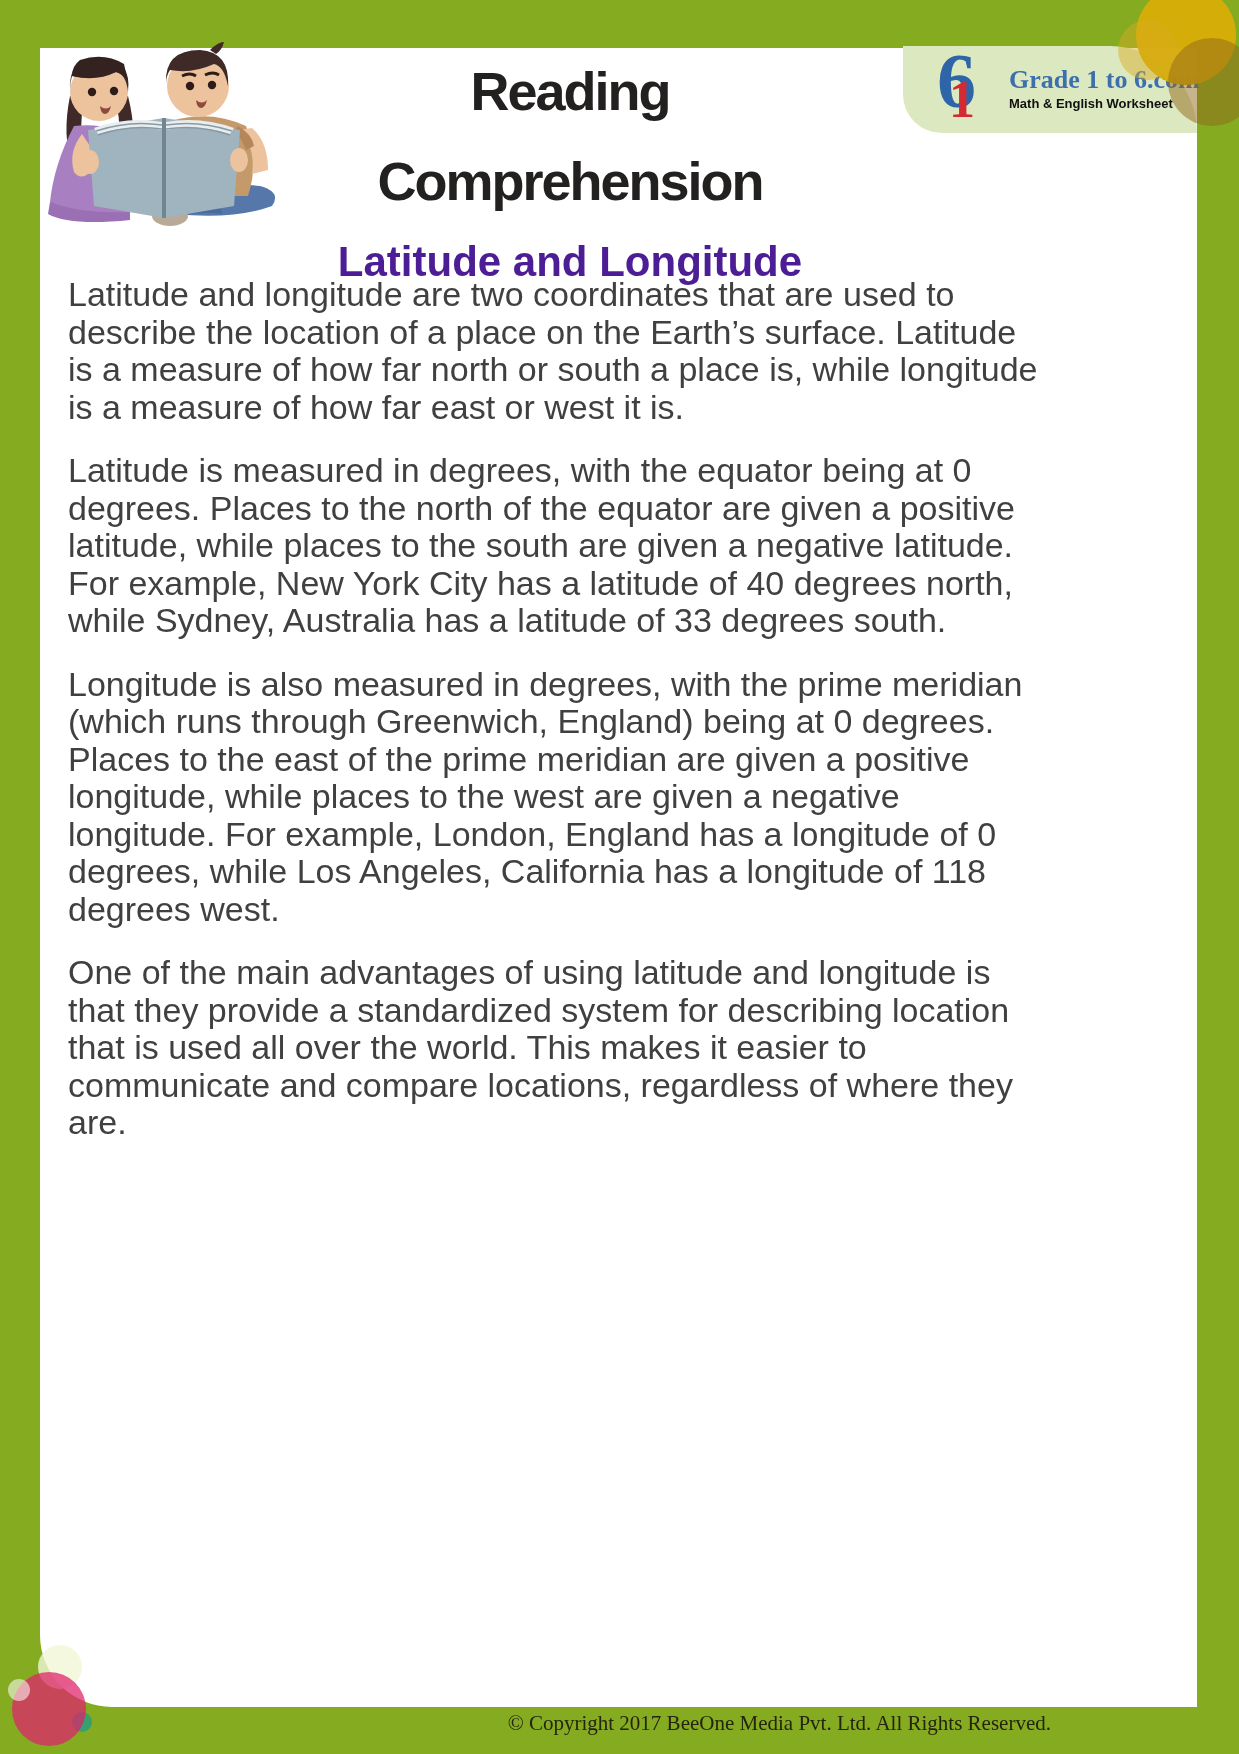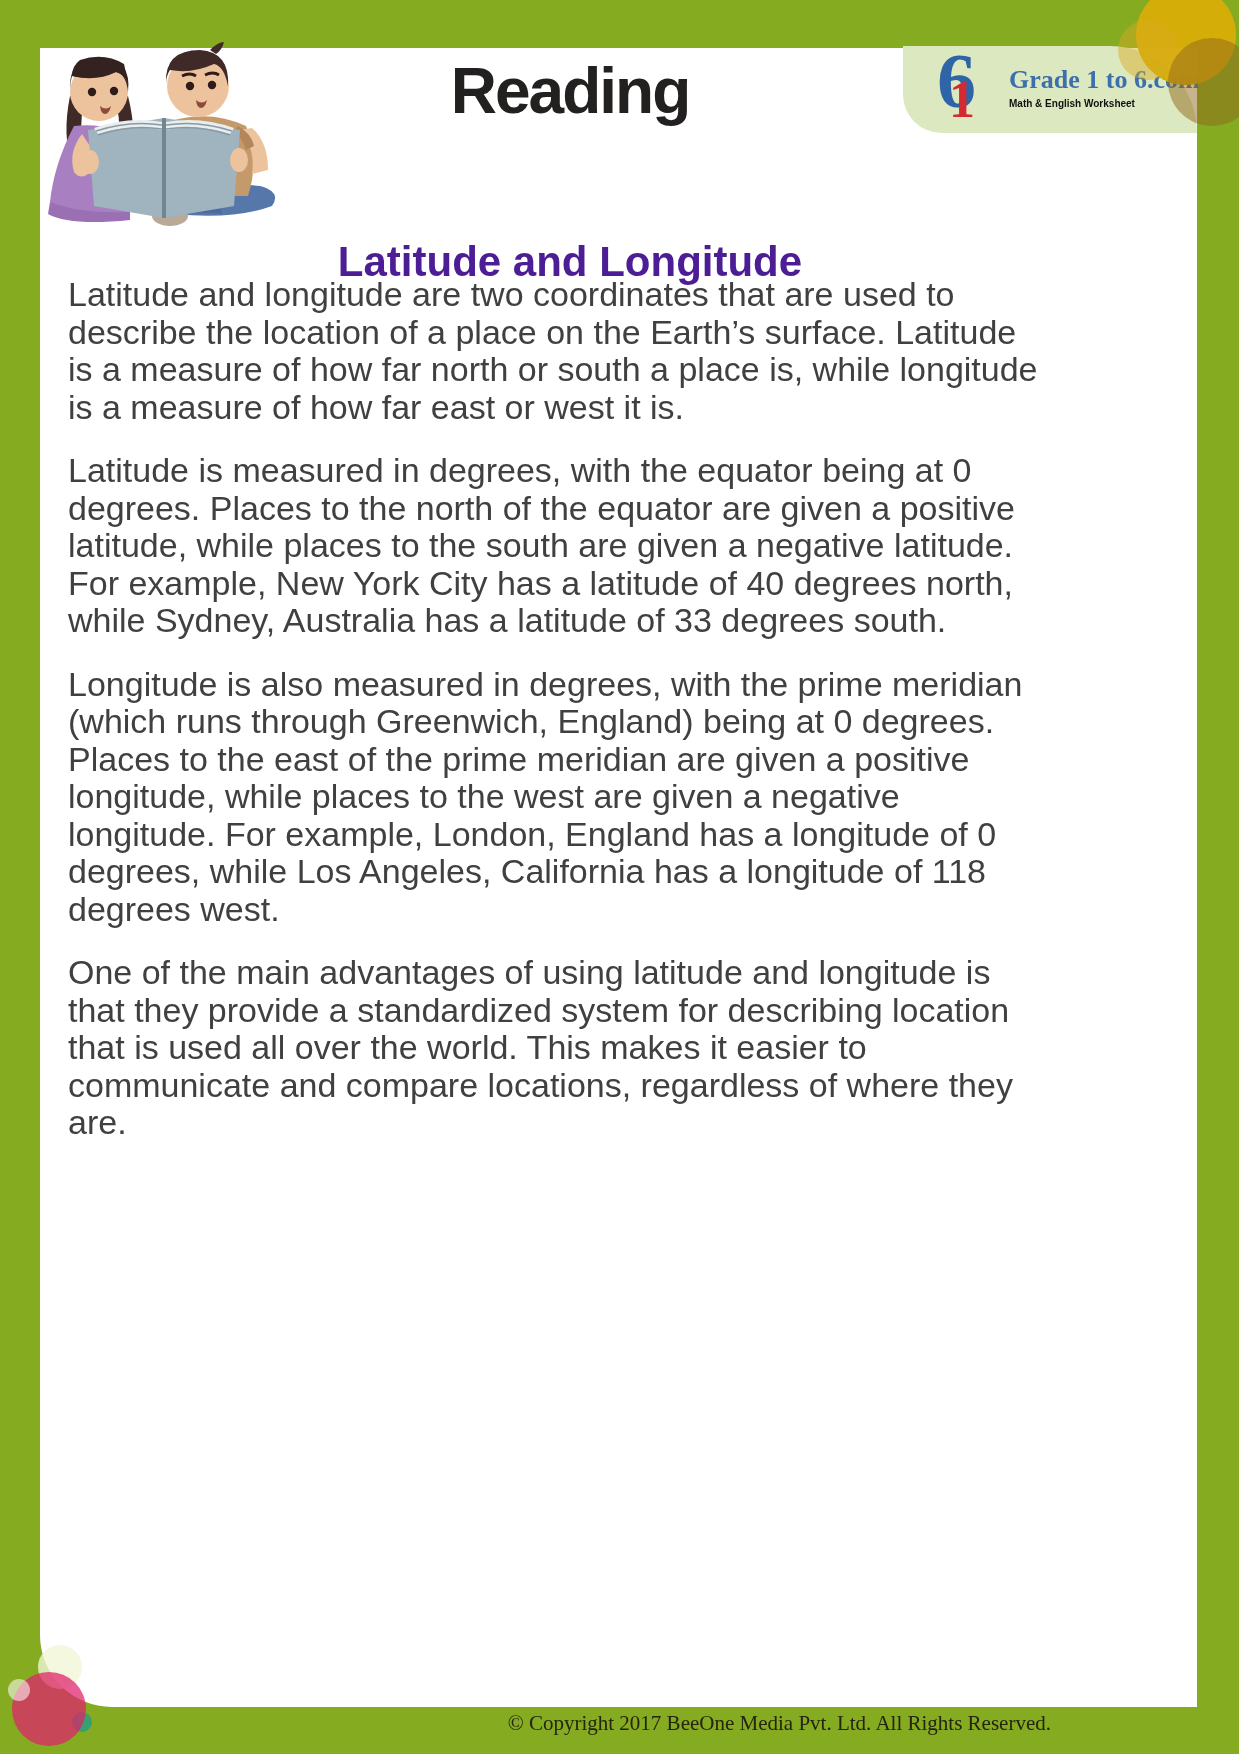--- a/index.html
+++ b/index.html
@@ -26,39 +26,39 @@
   .logo-one{
     position:absolute;left:12px;top:24px;font-family:"Liberation Serif",serif;
     font-weight:bold;font-size:52px;line-height:52px;color:#d42a32;
   }
   .logo-text{margin-left:4px;}
   .logo-site{
     font-family:"Liberation Serif",serif;font-weight:bold;font-size:26px;
     color:#3c6fad;line-height:28px;white-space:nowrap;
   }
   .logo-tagline{
-    font-family:"Liberation Sans",sans-serif;font-weight:bold;font-size:10px;
+    font-family:"Liberation Sans",sans-serif;font-weight:bold;font-size:13px;
     color:#111;line-height:19px;white-space:nowrap;
   }
 
   
   .circle{position:absolute;border-radius:50%;}
   .c-gold      {left:1136px;top:-15px;width:100px;height:100px;background:rgba(216,172,8,0.97);z-index:5;}
   .c-gold-faint{left:1118px;top:20px;width:60px;height:60px;background:rgba(214,170,30,0.45);z-index:5;}
   .c-olive     {left:1168px;top:38px;width:88px;height:88px;background:rgba(143,104,25,0.50);z-index:6;}
   .c-cream     {left:38px;top:1645px;width:44px;height:44px;background:rgba(240,246,214,0.80);z-index:6;}
   .c-pink      {left:12px;top:1672px;width:74px;height:74px;background:rgba(224,31,108,0.72);z-index:7;}
   .c-white-sm  {left:8px;top:1679px;width:22px;height:22px;background:rgba(255,255,255,0.55);z-index:8;}
   .c-teal      {left:72px;top:1712px;width:20px;height:20px;background:rgba(45,160,120,0.9);z-index:6;}
 
   
   .illustration{position:absolute;left:24px;top:34px;width:288px;height:206px;z-index:5;}
   .title-block{
     position:absolute;left:150px;top:46px;width:840px;text-align:center;z-index:3;
-    color:#232020;font-weight:bold;font-size:64px;line-height:90px;letter-spacing:-2px;
+    color:#232020;font-weight:bold;font-size:54px;line-height:90px;letter-spacing:-2px;
   }
   .subtitle{
     position:absolute;left:150px;top:238px;width:840px;text-align:center;z-index:3;
     color:#4c1d95;font-weight:bold;font-size:42px;line-height:48px;letter-spacing:0px;
   }
 
   
   .passage{
     position:absolute;left:68px;top:276px;width:978px;z-index:2;
     color:#404040;font-size:34px;line-height:37.5px;
@@ -142,20 +142,21 @@
       <path d="M206 101 Q174 90 142 95" stroke="#8a9aa4" stroke-width="1.5" fill="none"></path>
       <path d="M138 84 L142 84 L142 184 L138 184 Z" fill="#72868f"></path>
     </g>
 
     <ellipse cx="66" cy="128" rx="9" ry="12" fill="#edc39e"></ellipse>
     <ellipse cx="215" cy="126" rx="9" ry="12" fill="#edc39e"></ellipse>
   </svg>
 
   <div class="title-block">
     <div>Reading</div>
+    <div>Comprehension</div>
   </div>
 
   <div class="subtitle">Latitude and Longitude</div>
 
   <div class="passage">
     <p>Latitude and longitude are two coordinates that are used to describe the location of a place on the Earth’s surface. Latitude is a measure of how far north or south a place is, while longitude is a measure of how far east or west it is.</p>
     <p>Latitude is measured in degrees, with the equator being at 0 degrees. Places to the north of the equator are given a positive latitude, while places to the south are given a negative latitude. For example, New York City has a latitude of 40 degrees north, while Sydney, Australia has a latitude of 33 degrees south.</p>
     <p>Longitude is also measured in degrees, with the prime meridian (which runs through Greenwich, England) being at 0 degrees. Places to the east of the prime meridian are given a positive longitude, while places to the west are given a negative longitude. For example, London, England has a longitude of 0 degrees, while Los Angeles, California has a longitude of 118 degrees west.</p>
     <p>One of the main advantages of using latitude and longitude is that they provide a standardized system for describing location that is used all over the world. This makes it easier to communicate and compare locations, regardless of where they are.</p>
   </div>

